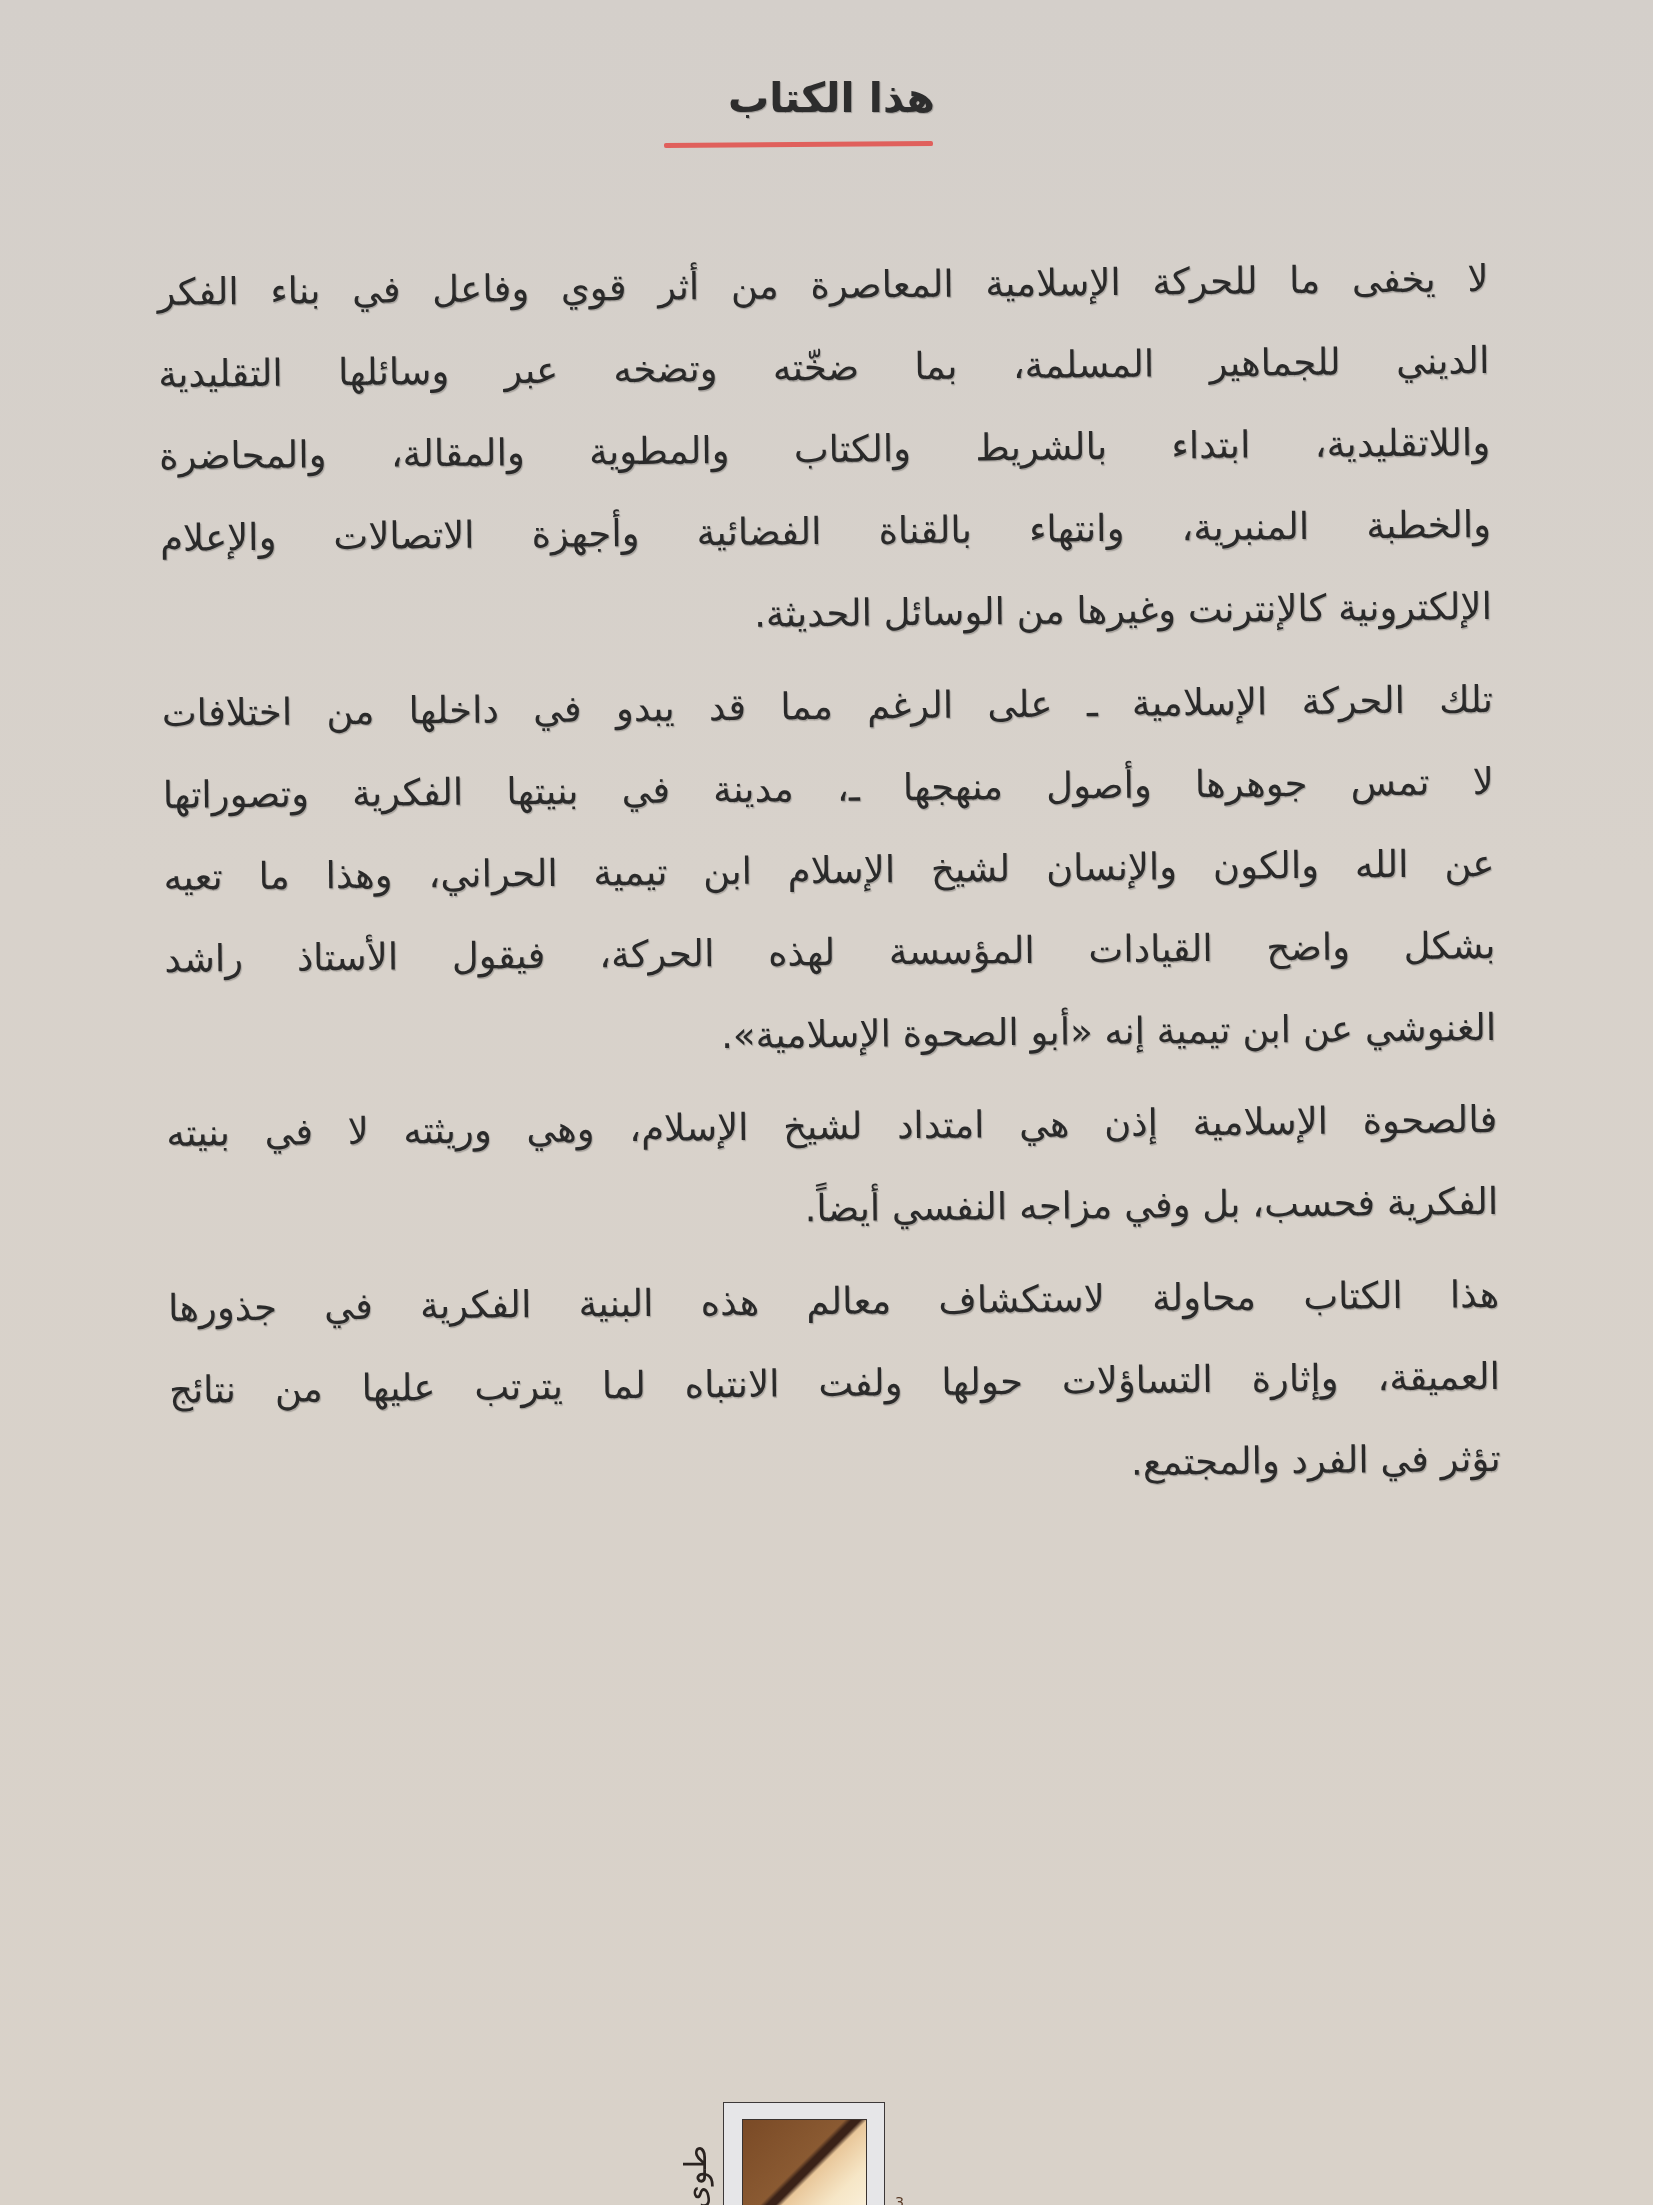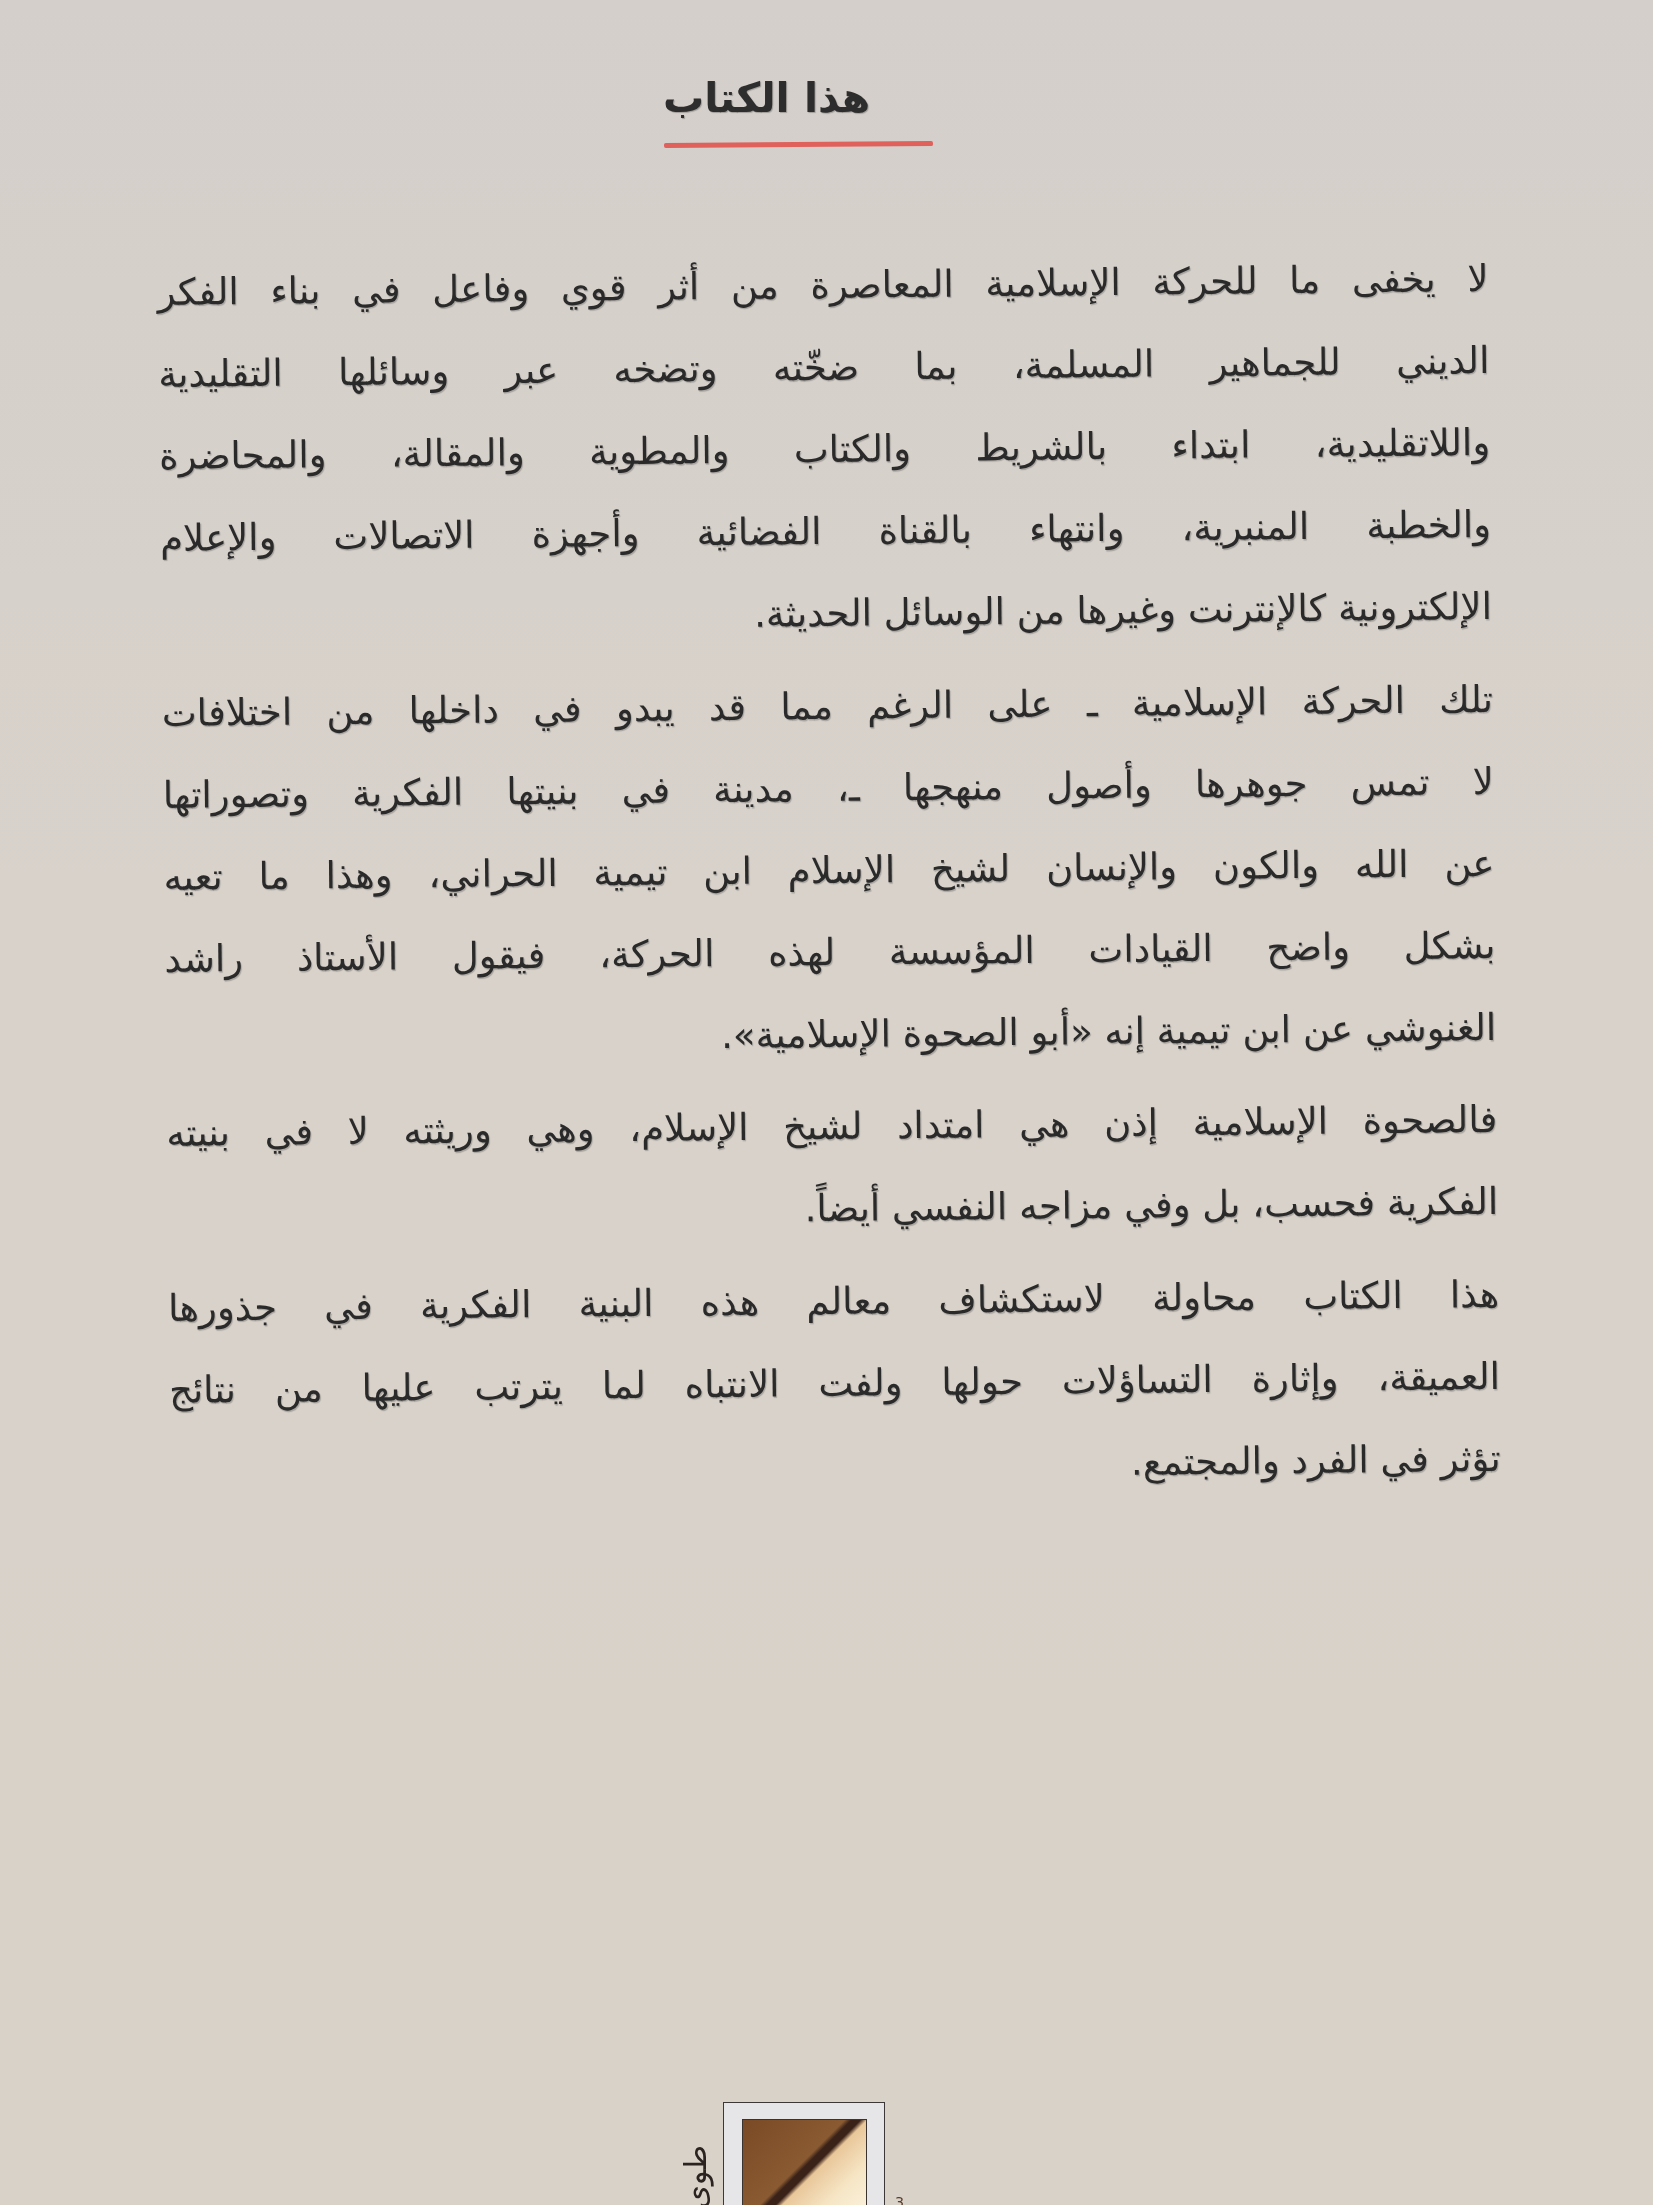--- a/index.html
+++ b/index.html
@@ -19,21 +19,21 @@
     .page {
       position: absolute;
       left: 0; top: 0;
       width: 1654px; height: 2205px;
     }
     .title-wrap {
       position: absolute;
       left: 663px;
       top: 72px;
       width: 272px;
-      text-align: left;
+      text-align: right;
       direction: rtl;
     }
     .title {
       font-family: "DejaVu Sans", sans-serif;
       font-weight: bold;
       font-size: 41px;
       line-height: 52px;
       color: #2d2d2d;
       text-shadow: 1px 1.4px 1px rgba(0,0,0,0.25);
     }

